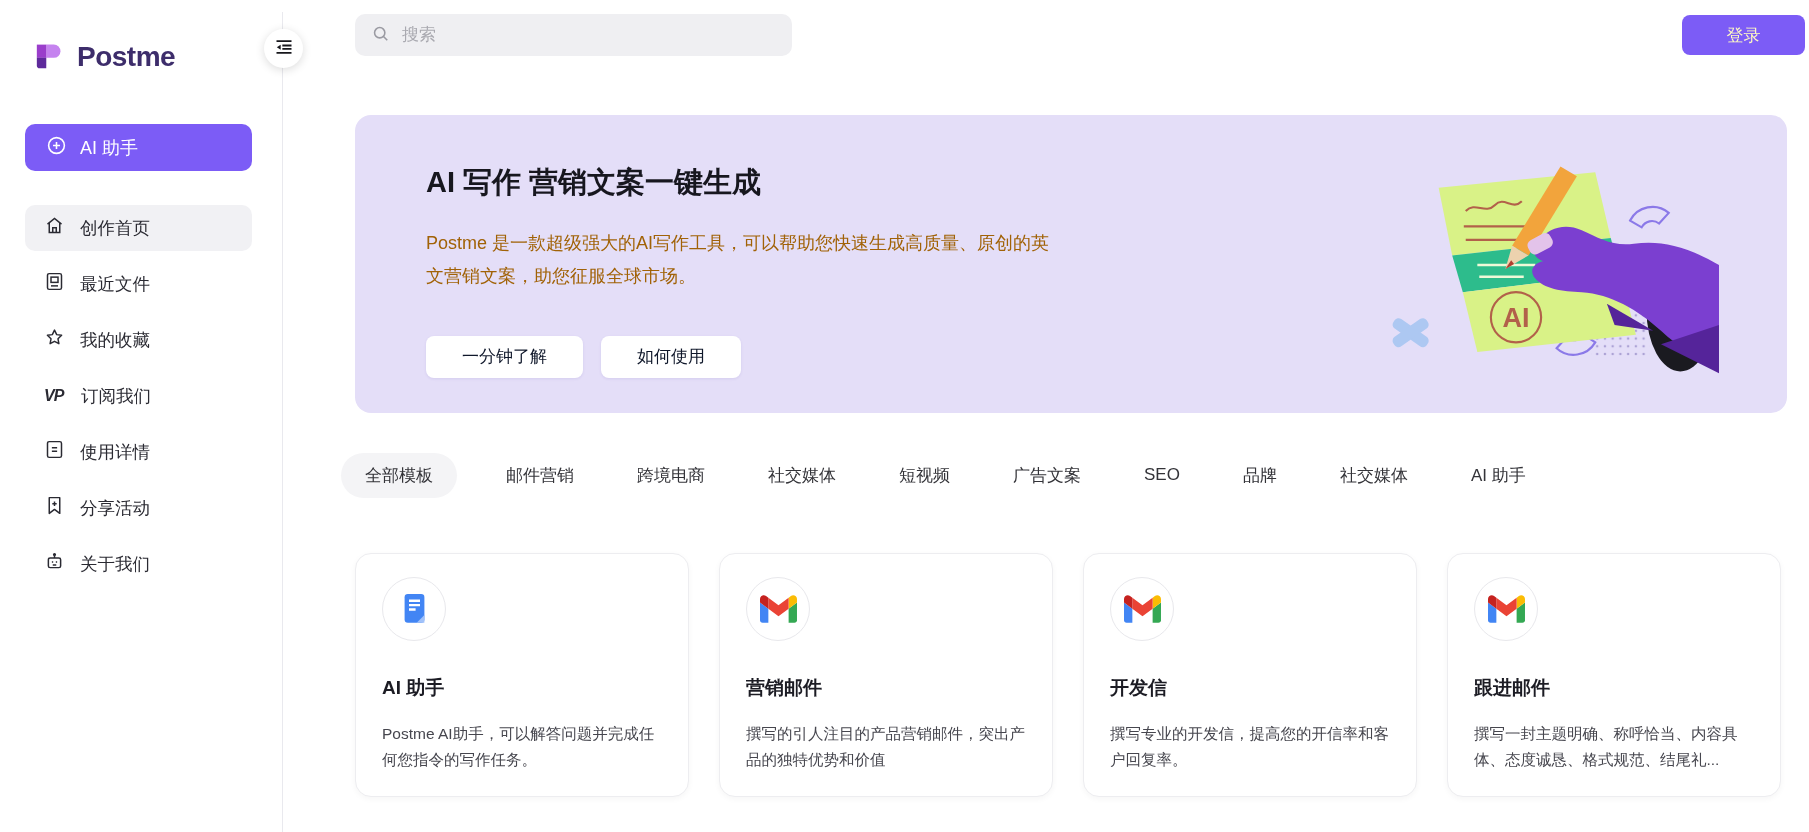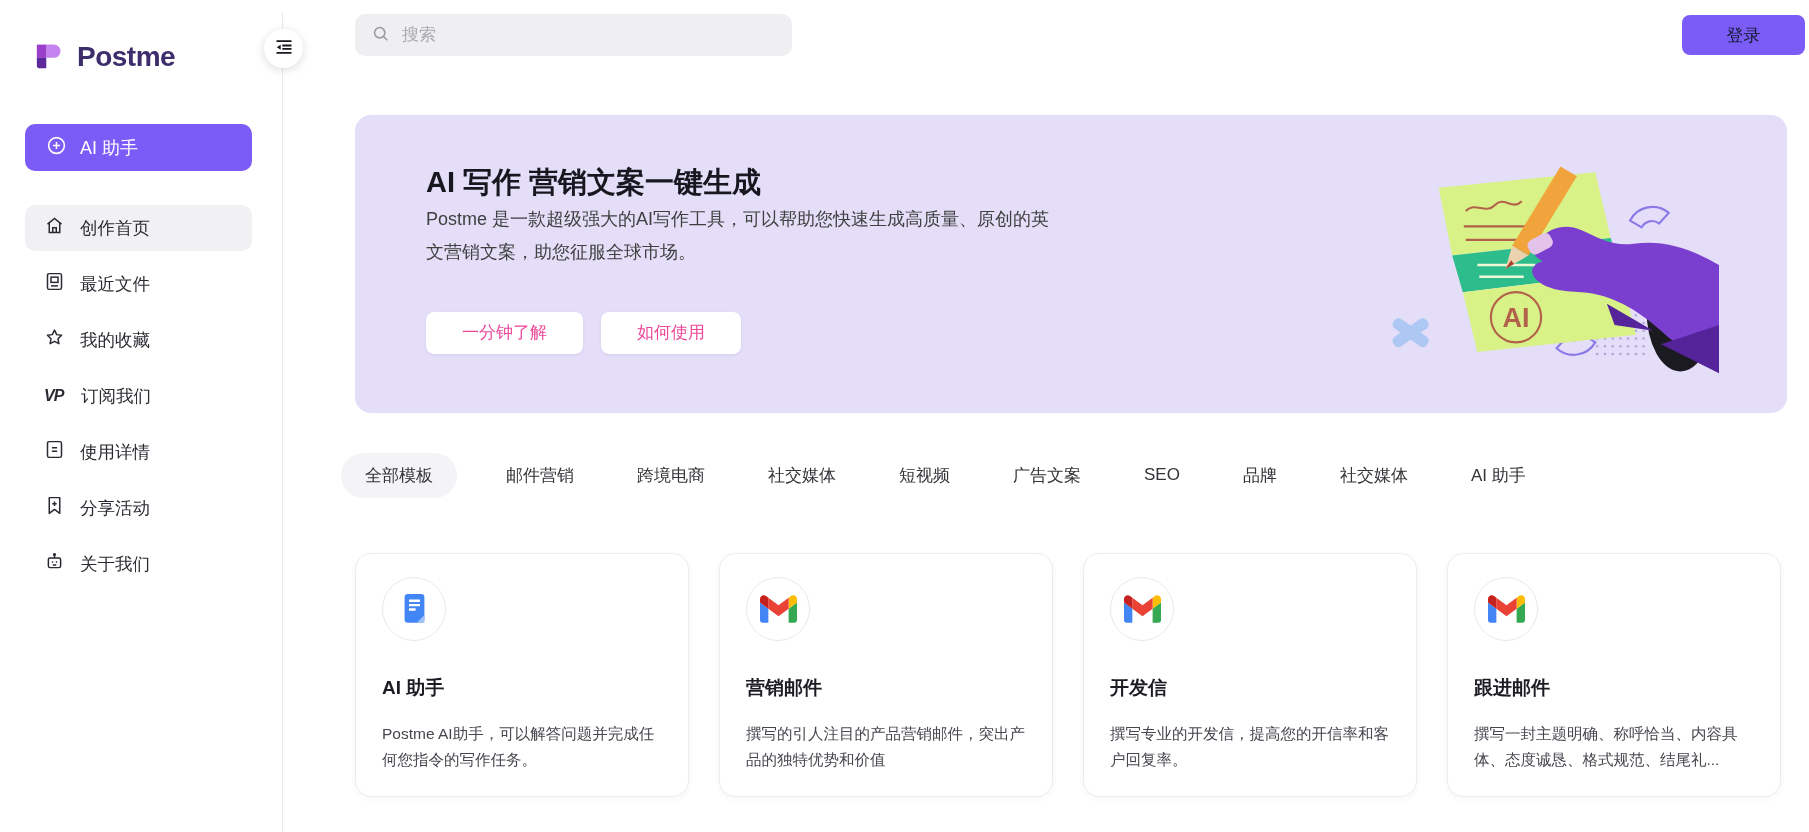--- a/index.html
+++ b/index.html
@@ -30,32 +30,32 @@
   
   .main { position:absolute; left:296px; top:0; width:1525px; height:832px; background:#fff; }
   .topbar { display:flex; align-items:center; justify-content:space-between;
     height:70px; padding:0 16px 0 59px; }
   .search-box { width:437px; height:42px; background:#efeff2; border-radius:10px;
     display:flex; align-items:center; padding-left:16px; gap:12px; }
   .search-box input { border:none; outline:none; background:transparent; font-size:17px;
     color:#333; width:360px; font-family:inherit; }
   .search-box input::placeholder { color:#a9a9b0; }
   .login-btn { width:123px; height:40px; border:none; border-radius:8px;
-    background:var(--accent,#7c5cf6); color:#0f172a; font-size:17px; cursor:pointer;
+    background:var(--accent,#7c5cf6); color:#fef9c3; font-size:17px; cursor:pointer;
     font-family:inherit; }
 
   
   .hero { position:relative; margin:45px 34px 0 59px; height:298px; border-radius:16px;
     background:#e4def8; overflow:hidden; }
   .hero-content { padding:48px 0 0 71px; position:relative; z-index:2; }
   .hero-title { font-size:29px; font-weight:bold; color:#17171f; }
-  .hero-desc { width:625px; font-size:18px; line-height:1.85; color:#404040; }
+  .hero-desc { margin-top:24px; width:625px; font-size:18px; line-height:1.85; color:#a16207; }
   .hero-actions { margin-top:42px; display:flex; gap:18px; }
   .hero-btn { height:42px; padding:0 36px; background:#fff; border:none; border-radius:8px;
-    font-size:17px; color:#ec4899; cursor:pointer; font-family:inherit;
+    font-size:17px; color:#0f172a; cursor:pointer; font-family:inherit;
     box-shadow:0 1px 3px rgba(80,60,160,.10); }
   .hero-art { position:absolute; right:68px; top:36px; z-index:1; }
 
   
   .tabs { display:flex; align-items:center; gap:35px; margin:40px 0 0 45px; height:44px;text-align:right; }
   .tab { font-size:17px; color:#333338; padding:0 14px; cursor:pointer; white-space:nowrap; }
   .tab.active { background:#f4f4f6; border-radius:999px; padding:11px 24px; }
 
   
   .cards { display:grid; grid-template-columns:repeat(4,334px); gap:30px; margin:56px 0 0 59px; }

